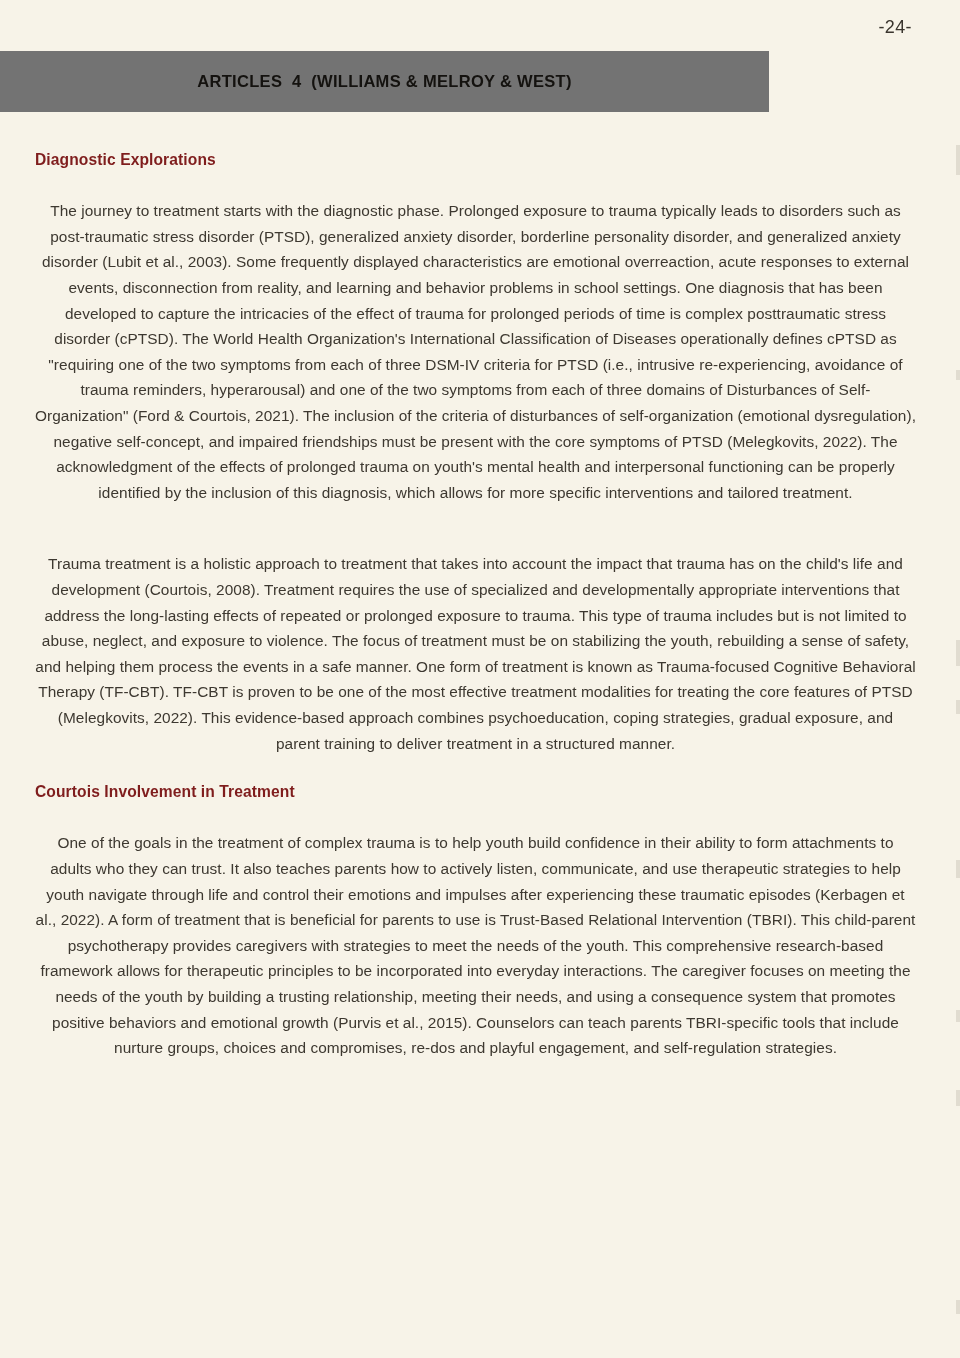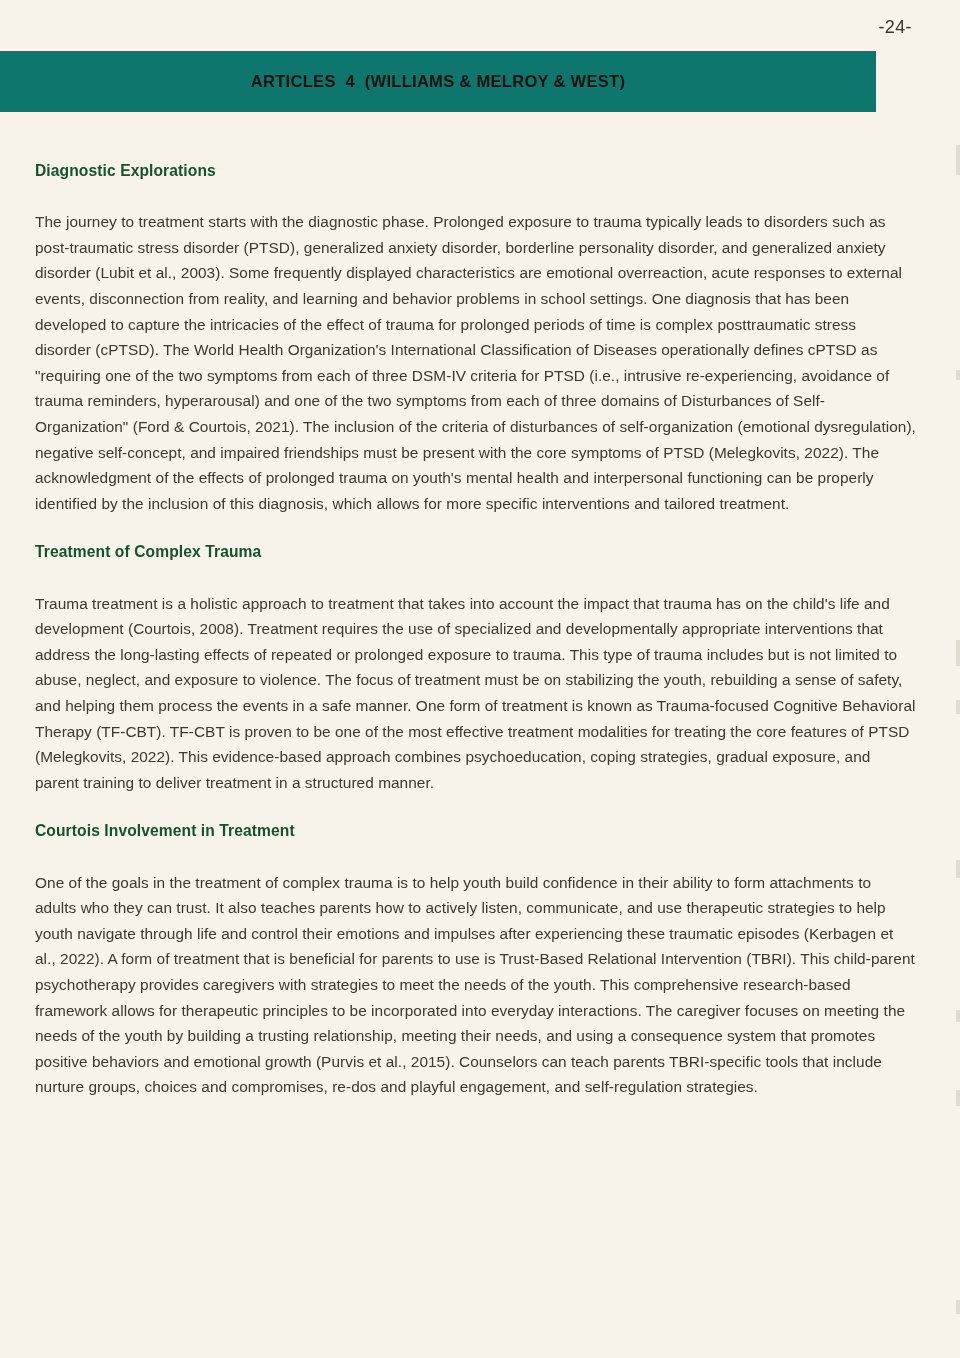--- a/index.html
+++ b/index.html
@@ -34,23 +34,23 @@
     letter-spacing: 0.4px;
     color: #3a352e;
     font-family: "Liberation Sans", sans-serif;
   }
 
   
   .running-head {
     position: absolute;
     top: 51px;
     left: 0;
-    width: 876px;
+    width: 769px;
     height: 61px;
-    background: #0f766e;
+    background: #737373;
     display: flex;
     align-items: center;
     justify-content: center;
   }
   .running-head-title {
     font-size: 16.5px;
     font-weight: bold;
     letter-spacing: 0.3px;
     color: #14120f;
     white-space: pre;
@@ -63,32 +63,32 @@
     top: 112px;
     left: 0;
     width: 960px;
     padding: 34px 44px 0 35px;
     box-sizing: border-box;
   }
 
   .section-heading {
     font-size: 15.6px;
     font-weight: bold;
-    color: #14532d;
+    color: #7f1d1d;
     letter-spacing: 0.1px;
-    margin: 15px 0 8px 0;
+    margin: 4px 0 8px 0;
     line-height: 1.3;
   }
 
   .body-paragraph {
     font-size: 15.4px;
     line-height: 25.6px;
     color: #3d3830;
     margin: 0;
-    text-align: left;
+    text-align: center;
     letter-spacing: 0.05px;
     max-width: 884px;
   }
 
   .section {
     margin-bottom: 26px;
   }
   .section:last-child {
     margin-bottom: 0;
   }
@@ -126,21 +126,20 @@
 
   <div class="content">
 
     <div class="section">
       <h2 class="section-heading">Diagnostic Explorations</h2>
       <div class="heading-gap"></div>
       <p class="body-paragraph"> The journey to treatment starts with the diagnostic phase. Prolonged exposure to trauma typically leads to disorders such as post-traumatic stress disorder (PTSD), generalized anxiety disorder, borderline personality disorder, and generalized anxiety disorder (Lubit et al., 2003). Some frequently displayed characteristics are emotional overreaction, acute responses to external events, disconnection from reality, and learning and behavior problems in school settings. One diagnosis that has been developed to capture the intricacies of the effect of trauma for prolonged periods of time is complex posttraumatic stress disorder (cPTSD). The World Health Organization's International Classification of Diseases operationally defines cPTSD as "requiring one of the two symptoms from each of three DSM-IV criteria for PTSD (i.e., intrusive re-experiencing, avoidance of trauma reminders, hyperarousal) and one of the two symptoms from each of three domains of Disturbances of Self-Organization" (Ford &amp; Courtois, 2021). The inclusion of the criteria of disturbances of self-organization (emotional dysregulation), negative self-concept, and impaired friendships must be present with the core symptoms of PTSD (Melegkovits, 2022). The acknowledgment of the effects of prolonged trauma on youth's mental health and interpersonal functioning can be properly identified by the inclusion of this diagnosis, which allows for more specific interventions and tailored treatment.</p>
     </div>
 
     <div class="section">
-      <h2 class="section-heading">Treatment of Complex Trauma</h2>
       <div class="heading-gap"></div>
       <p class="body-paragraph"> Trauma treatment is a holistic approach to treatment that takes into account the impact that trauma has on the child's life and development (Courtois, 2008). Treatment requires the use of specialized and developmentally appropriate interventions that address the long-lasting effects of repeated or prolonged exposure to trauma. This type of trauma includes but is not limited to abuse, neglect, and exposure to violence. The focus of treatment must be on stabilizing the youth, rebuilding a sense of safety, and helping them process the events in a safe manner. One form of treatment is known as Trauma-focused Cognitive Behavioral Therapy (TF-CBT). TF-CBT is proven to be one of the most effective treatment modalities for treating the core features of PTSD (Melegkovits, 2022). This evidence-based approach combines psychoeducation, coping strategies, gradual exposure, and parent training to deliver treatment in a structured manner.</p>
     </div>
 
     <div class="section">
       <h2 class="section-heading">Courtois Involvement in Treatment</h2>
       <div class="heading-gap"></div>
       <p class="body-paragraph">One of the goals in the treatment of complex trauma is to help youth build confidence in their ability to form attachments to adults who they can trust. It also teaches parents how to actively listen, communicate, and use therapeutic strategies to help youth navigate through life and control their emotions and impulses after experiencing these traumatic episodes (Kerbagen et al., 2022). A form of treatment that is beneficial for parents to use is Trust-Based Relational Intervention (TBRI). This child-parent psychotherapy provides caregivers with strategies to meet the needs of the youth. This comprehensive research-based framework allows for therapeutic principles to be incorporated into everyday interactions. The caregiver focuses on meeting the needs of the youth by building a trusting relationship, meeting their needs, and using a consequence system that promotes positive behaviors and emotional growth (Purvis et al., 2015). Counselors can teach parents TBRI-specific tools that include nurture groups, choices and compromises, re-dos and playful engagement, and self-regulation strategies.</p>
     </div>
 

